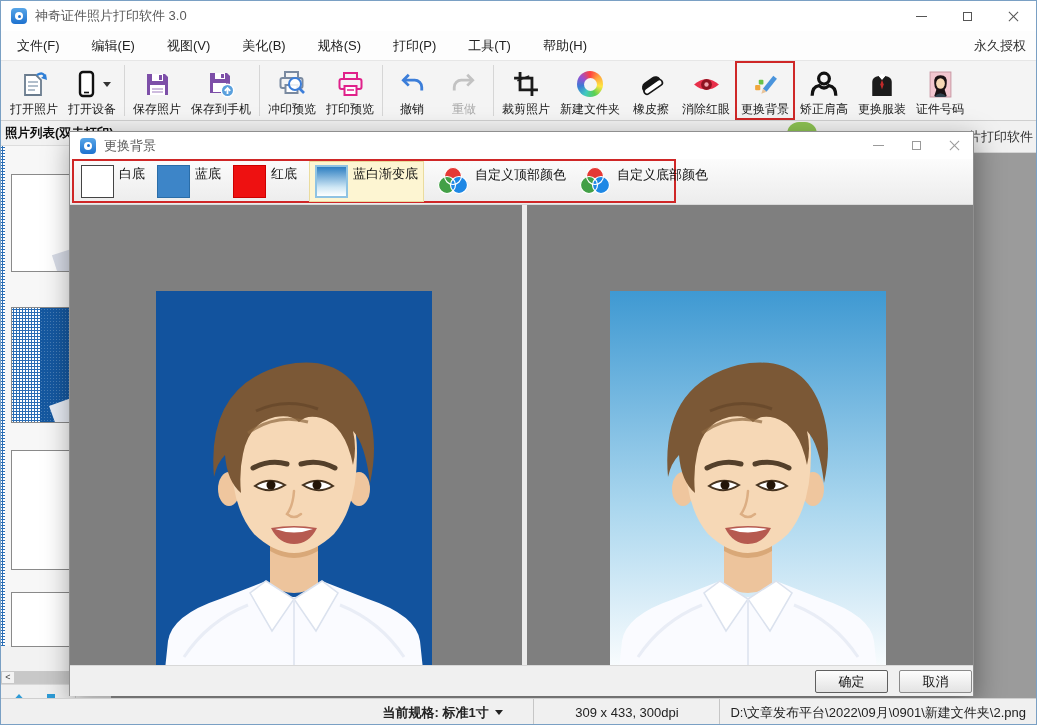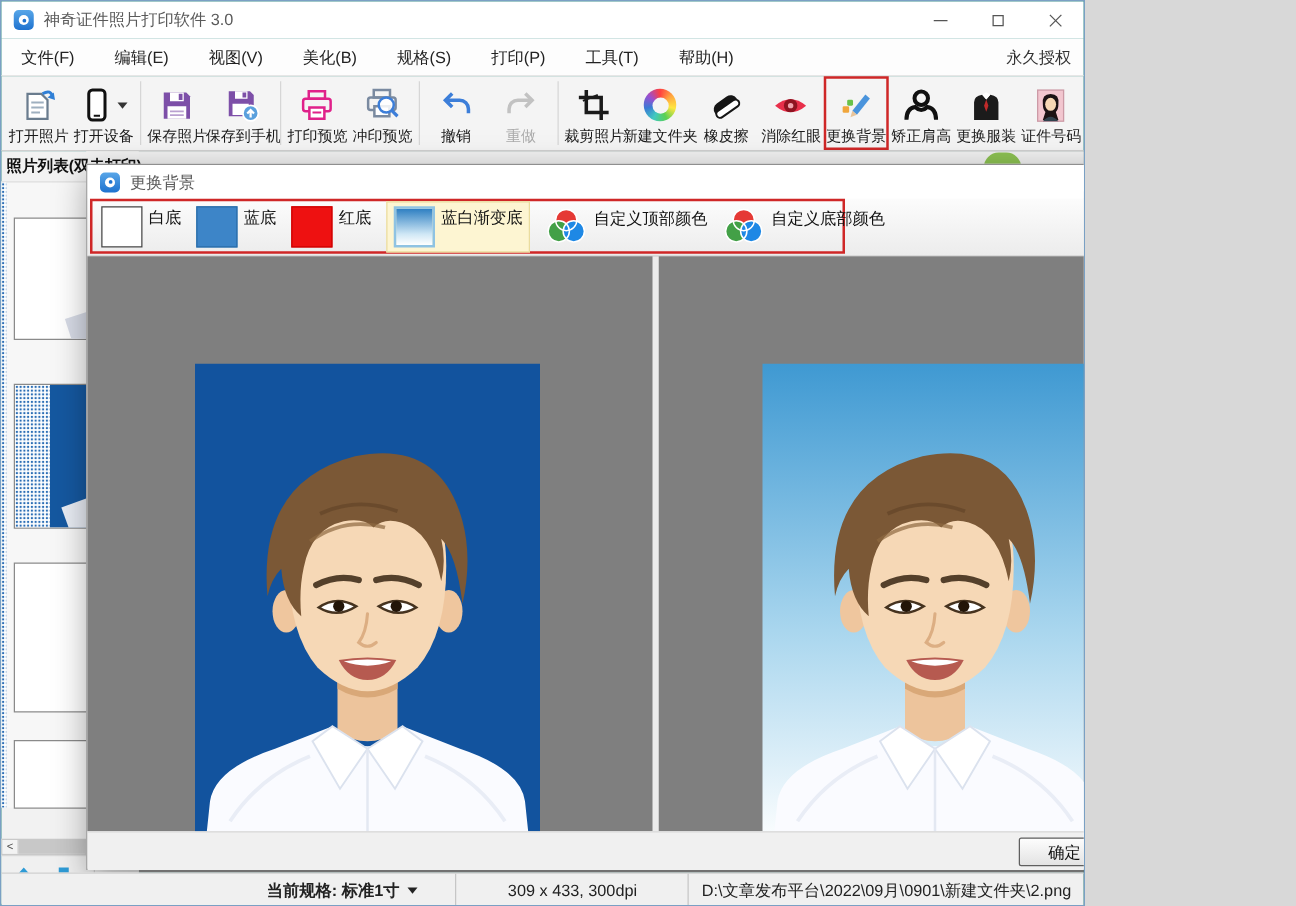--- a/index.html
+++ b/index.html
@@ -1,18 +1,18 @@
 <!DOCTYPE html>
 <html style="--accent-red: #cf2727; --photo-blue: #12539e; --grad-top: #3f99d2; --grad-mid: #a9d6ee; --swatch-blue: #3d85c8; --swatch-red: #ee1111; --thumb-blue: #1558a0; --arrow-blue: #2e9bd6;"><head>
 <meta charset="utf-8">
 <style>
   html,body{margin:0;padding:0;background:#d8d8d8;}
   *{box-sizing:border-box;}
   .screen{
-    position:relative;width:868px;height:725px;background:#0f766e;
+    position:relative;width:1037px;height:725px;background:#7f1d1d;
     font-family:"Liberation Sans","DejaVu Sans",sans-serif;color:#222;
     border:1px solid #7aa0c4;overflow:hidden;
   }
   
   .titlebar{position:absolute;left:0;top:0;width:100%;height:30px;background:#ffffff;display:flex;align-items:center;}
   .app-ico{width:16px;height:16px;border-radius:4px;background:linear-gradient(#58a6e8,#1e72cf);margin:0 8px 0 10px;position:relative;flex:0 0 auto;}
   .app-ico::after{content:"";position:absolute;left:4px;top:4px;width:8px;height:8px;border-radius:50%;background:#fff;}
   .app-ico::before{content:"";position:absolute;left:6.5px;top:6.5px;width:3px;height:3px;border-radius:50%;background:#1e72cf;z-index:1;}
   .title-text{font-size:13px;color:#5a5a5a;}
   .win-btns{margin-left:auto;display:flex;height:100%;}
@@ -219,41 +219,41 @@
             <path d="M20.5 24 V18.5 M17.8 20.8 L20.5 18 L23.2 20.8" stroke="#fff" stroke-width="1.8" fill="none"></path>
           </svg>
       </div>
       <div class="tb-label">保存到手机</div>
     </div>
 
     <div class="tb-sep"></div>
 
     <div class="tb-btn">
       <div class="tb-ico">
-        <svg width="27" height="27" viewBox="0 0 27 27">
-            <rect x="7" y="2" width="13" height="6" fill="none" stroke="#e0218a" stroke-width="2"></rect>
-            <rect x="2.5" y="8" width="22" height="10" rx="2" fill="none" stroke="#e0218a" stroke-width="2"></rect>
-            <rect x="7.5" y="15" width="12" height="9" fill="#fff" stroke="#e0218a" stroke-width="2"></rect>
-            <line x1="10" y1="19" x2="17" y2="19" stroke="#e0218a" stroke-width="1.5"></line>
-          </svg>
-      </div>
-      <div class="tb-label">打印预览</div>
-    </div>
-
-    <div class="tb-btn">
-      <div class="tb-ico">
         <svg width="28" height="28" viewBox="0 0 28 28">
             <rect x="7" y="2" width="13" height="6" fill="none" stroke="#7a8aa0" stroke-width="2"></rect>
             <rect x="2.5" y="8" width="22" height="10" rx="2" fill="none" stroke="#7a8aa0" stroke-width="2"></rect>
             <rect x="7.5" y="15" width="12" height="8" fill="#fff" stroke="#7a8aa0" stroke-width="2"></rect>
             <circle cx="17" cy="14" r="6" fill="rgba(255,255,255,.85)" stroke="#3c7ed9" stroke-width="2"></circle>
             <line x1="21.5" y1="18.5" x2="26" y2="23" stroke="#3c7ed9" stroke-width="2.6"></line>
           </svg>
       </div>
       <div class="tb-label">冲印预览</div>
+    </div>
+
+    <div class="tb-btn">
+      <div class="tb-ico">
+        <svg width="27" height="27" viewBox="0 0 27 27">
+            <rect x="7" y="2" width="13" height="6" fill="none" stroke="#e0218a" stroke-width="2"></rect>
+            <rect x="2.5" y="8" width="22" height="10" rx="2" fill="none" stroke="#e0218a" stroke-width="2"></rect>
+            <rect x="7.5" y="15" width="12" height="9" fill="#fff" stroke="#e0218a" stroke-width="2"></rect>
+            <line x1="10" y1="19" x2="17" y2="19" stroke="#e0218a" stroke-width="1.5"></line>
+          </svg>
+      </div>
+      <div class="tb-label">打印预览</div>
     </div>
 
     <div class="tb-sep"></div>
 
     <div class="tb-btn">
       <div class="tb-ico">
         <svg width="26" height="26" viewBox="0 0 24 24">
             <path d="M9 3.5 L4 8.5 L9 13.5" fill="none" stroke="#3c7ed9" stroke-width="2.6"></path>
             <path d="M4 8.5 H14.5 a6.5 6.5 0 0 1 6.5 6.5 v3" fill="none" stroke="#3c7ed9" stroke-width="2.6"></path>
           </svg>

